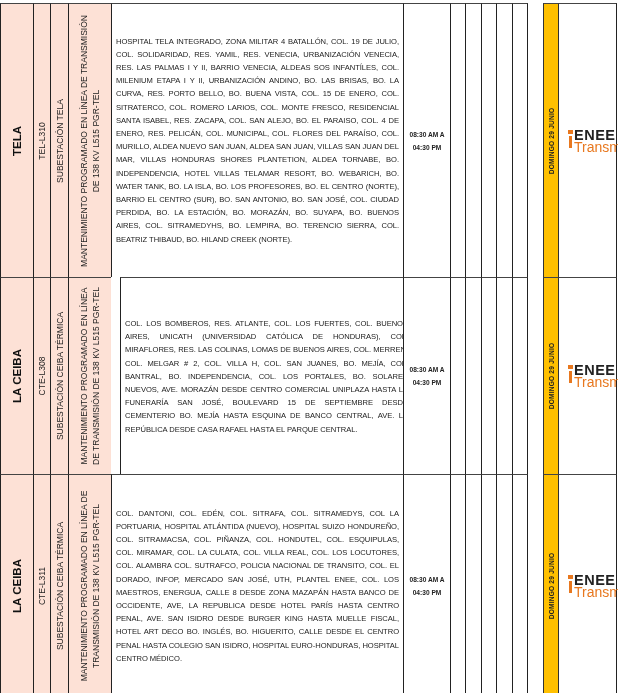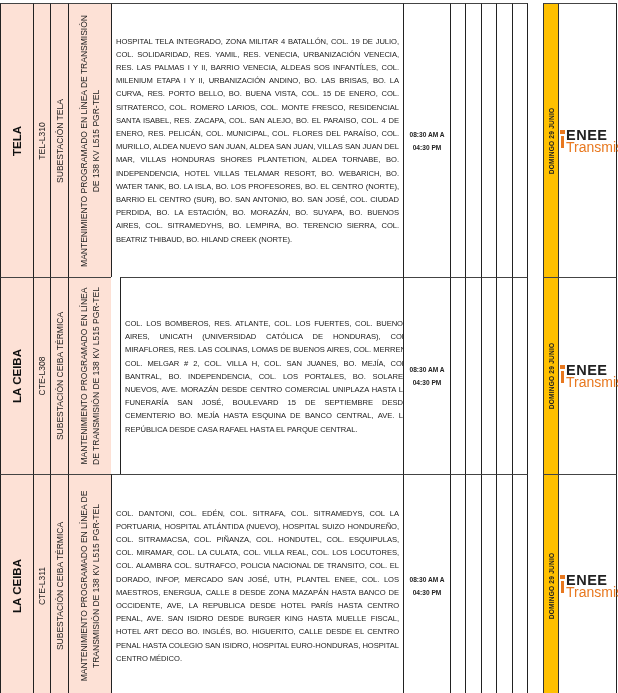--- a/index.html
+++ b/index.html
@@ -11,21 +11,21 @@
   .white { background: #ffffff; text-decoration: underline; }
   .yellow { background: #ffc000; border-left: 1.5px solid #333; border-right: 1.5px solid #333; }
   .rot { position: absolute; left: 50%; top: 50%; transform: translate(-50%, -50%) rotate(-90deg); white-space: nowrap; text-align: center; }
   .city { font-weight: bold; font-size: 11.5px; color: #111; }
   .code { font-size: 8.5px; color: #222; }
   .sub { font-size: 8.5px; color: #222; }
   .maint { font-size: 8.5px; line-height: 11.5px; color: #222; }
   .desc { position: absolute; left: 4px; right: 4px; top: 50%; transform: translateY(-50%); font-size: 7.6px; line-height: 13.2px; text-align: justify; color: #1a1a1a; letter-spacing: -0.05px; }
   .time { position: absolute; left: 0; right: 0; top: 50%; transform: translateY(-50%); text-align: center; font-weight: bold; font-size: 6.6px; line-height: 13px; color: #222; }
   .date { font-weight: bold; font-size: 6.6px; color: #222; letter-spacing: 0.2px; }
-  .logo-wrap { position: absolute; left: 0; right: 0; top: 50%; transform: translateY(-50%); height: 26px; }
+  .logo-wrap { position: absolute; left: 8px; right: 0; top: 50%; transform: translateY(-50%); height: 26px; }
   .logo-mark { position: absolute; left: 1px; top: 2px; width: 5px; height: 18px; }
   .logo-mark .dot { position: absolute; left: 0; top: 0; width: 5px; height: 4px; background: #e8781f; }
   .logo-mark .bar { position: absolute; left: 1px; top: 6px; width: 3px; height: 12px; background: #e8781f; }
   .logo-enee { position: absolute; left: 7px; top: 0; font-weight: bold; font-size: 14.5px; line-height: 14px; color: #222; letter-spacing: 0.5px; }
   .logo-sub { position: absolute; left: 7px; top: 14px; font-size: 14px; line-height: 10px; color: #e8781f; white-space: nowrap; }
   .right-border { border-right: 1.5px solid #222; }
 </style>
 </head>
 <body>
 

